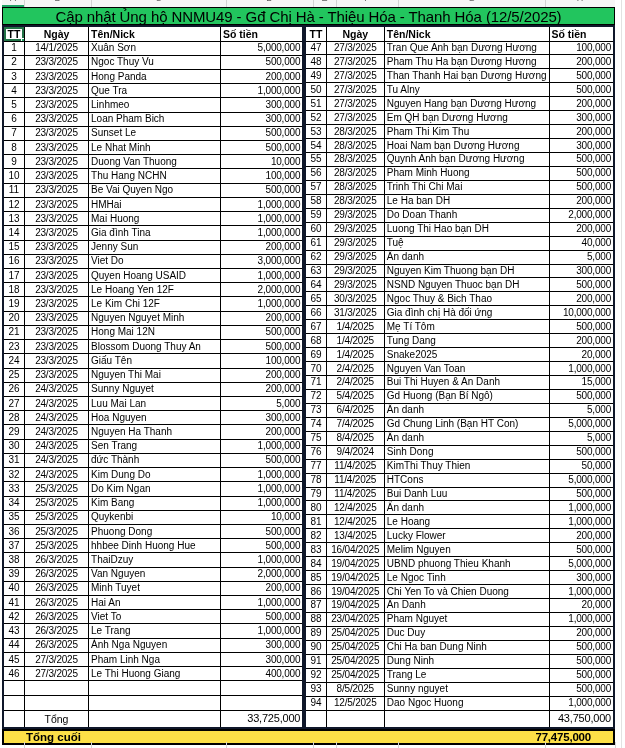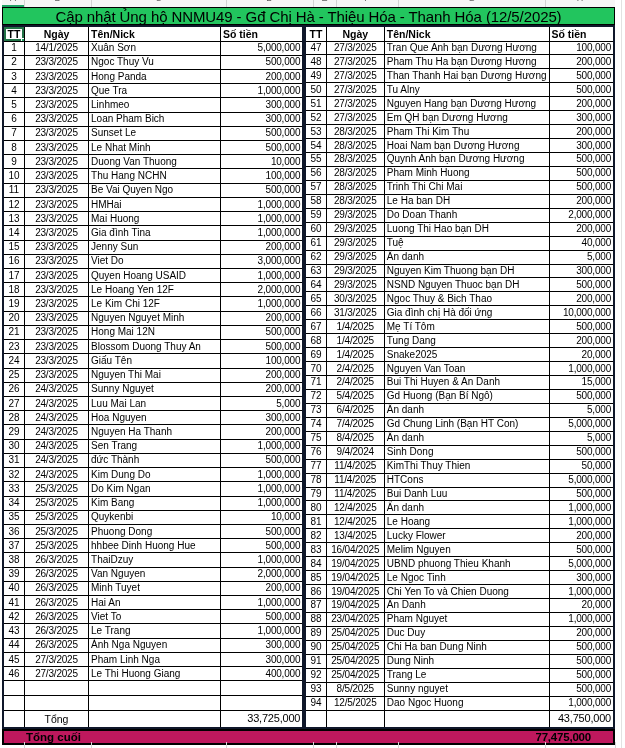--- a/index.html
+++ b/index.html
@@ -43,21 +43,21 @@
   td.amount { text-align:right; letter-spacing:-0.2px; }
   tfoot td.amount { font-weight:normal; font-size:11px; }
   tfoot td.total-label { text-align:center; font-size:10.5px; }
 
   
   th.selected { position:relative; }
   .sel-box { position:absolute; inset:0; border:2px solid #217346; pointer-events:none; }
   .fill-handle { position:absolute; right:-2px; bottom:-2px; width:5px; height:5px; background:#21a366; border:1px solid #fff; }
 
   .grand-row {
-    width:613px; height:16px; background:#be185d;
+    width:613px; height:16px; background:#fde047;
     border:2px solid #000; border-top:2px solid #000;
     display:flex; align-items:center;
     font-weight:bold; font-size:11.5px;
   }
   .grand-row .label { padding-left:22px; }
   .grand-row .value { margin-left:auto; padding-right:22px; letter-spacing:-0.2px; }
 
   .bottom-strip { position:absolute; left:2px; bottom:0; width:613px; height:6px; }
   .bottom-strip .vline { position:absolute; bottom:0; width:1px; height:6px; background:#d4d4d4; }
 </style>

